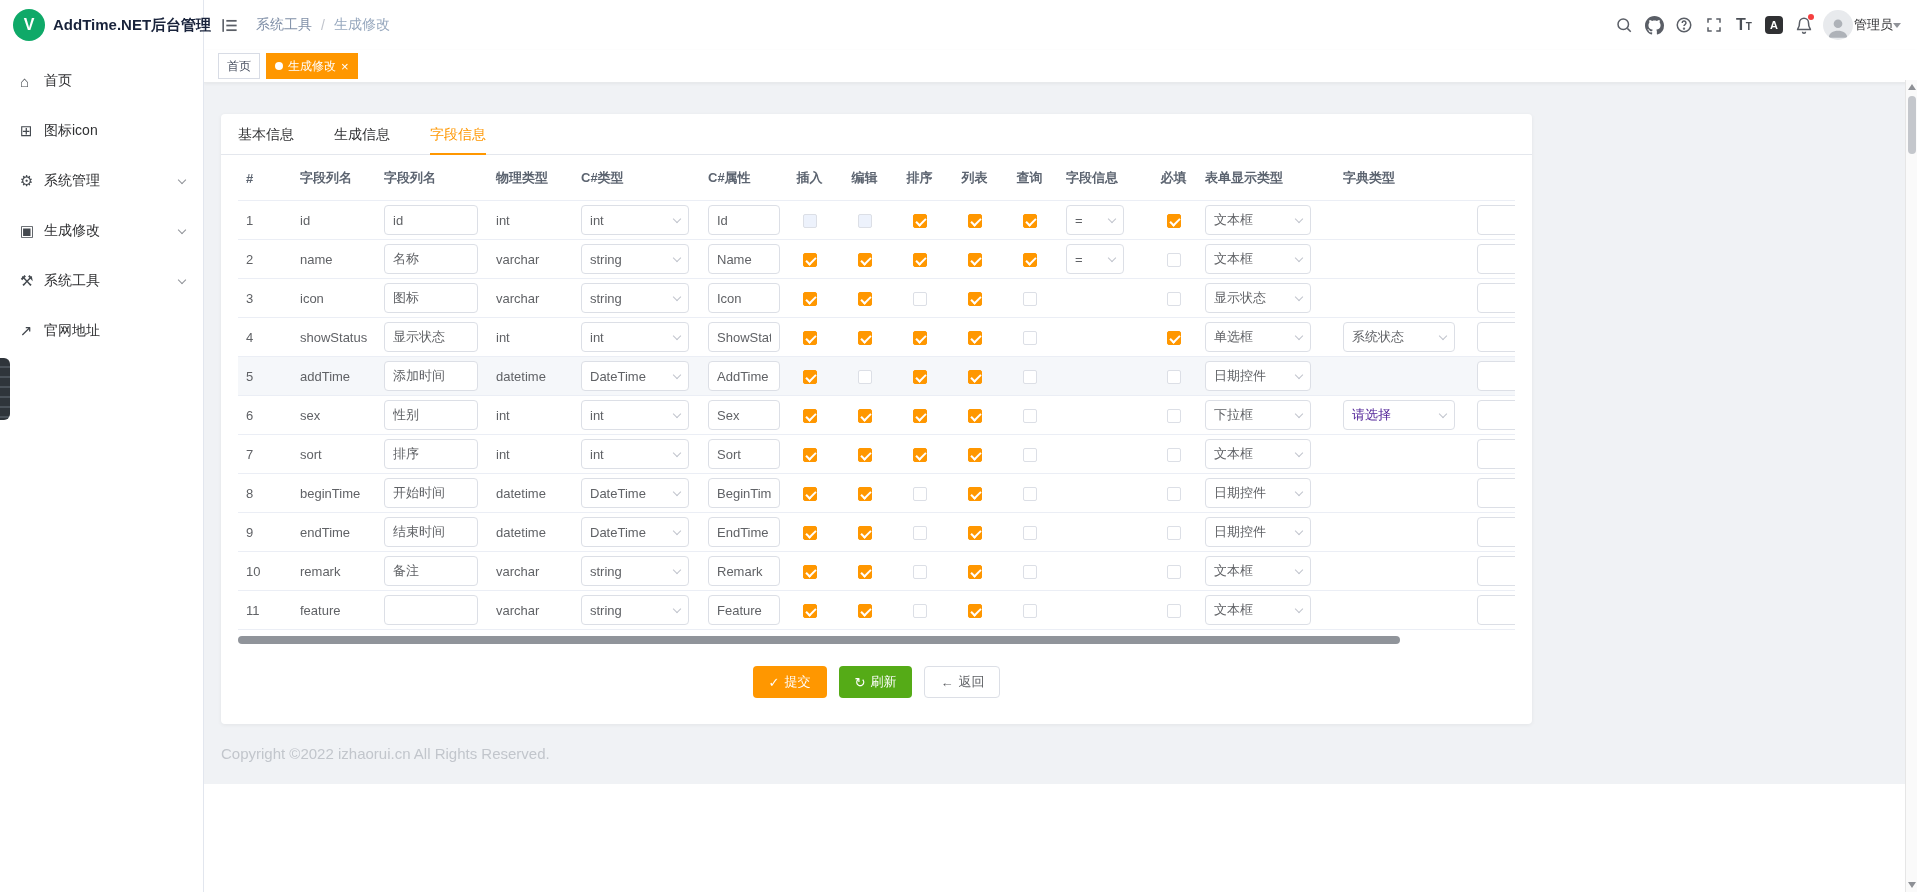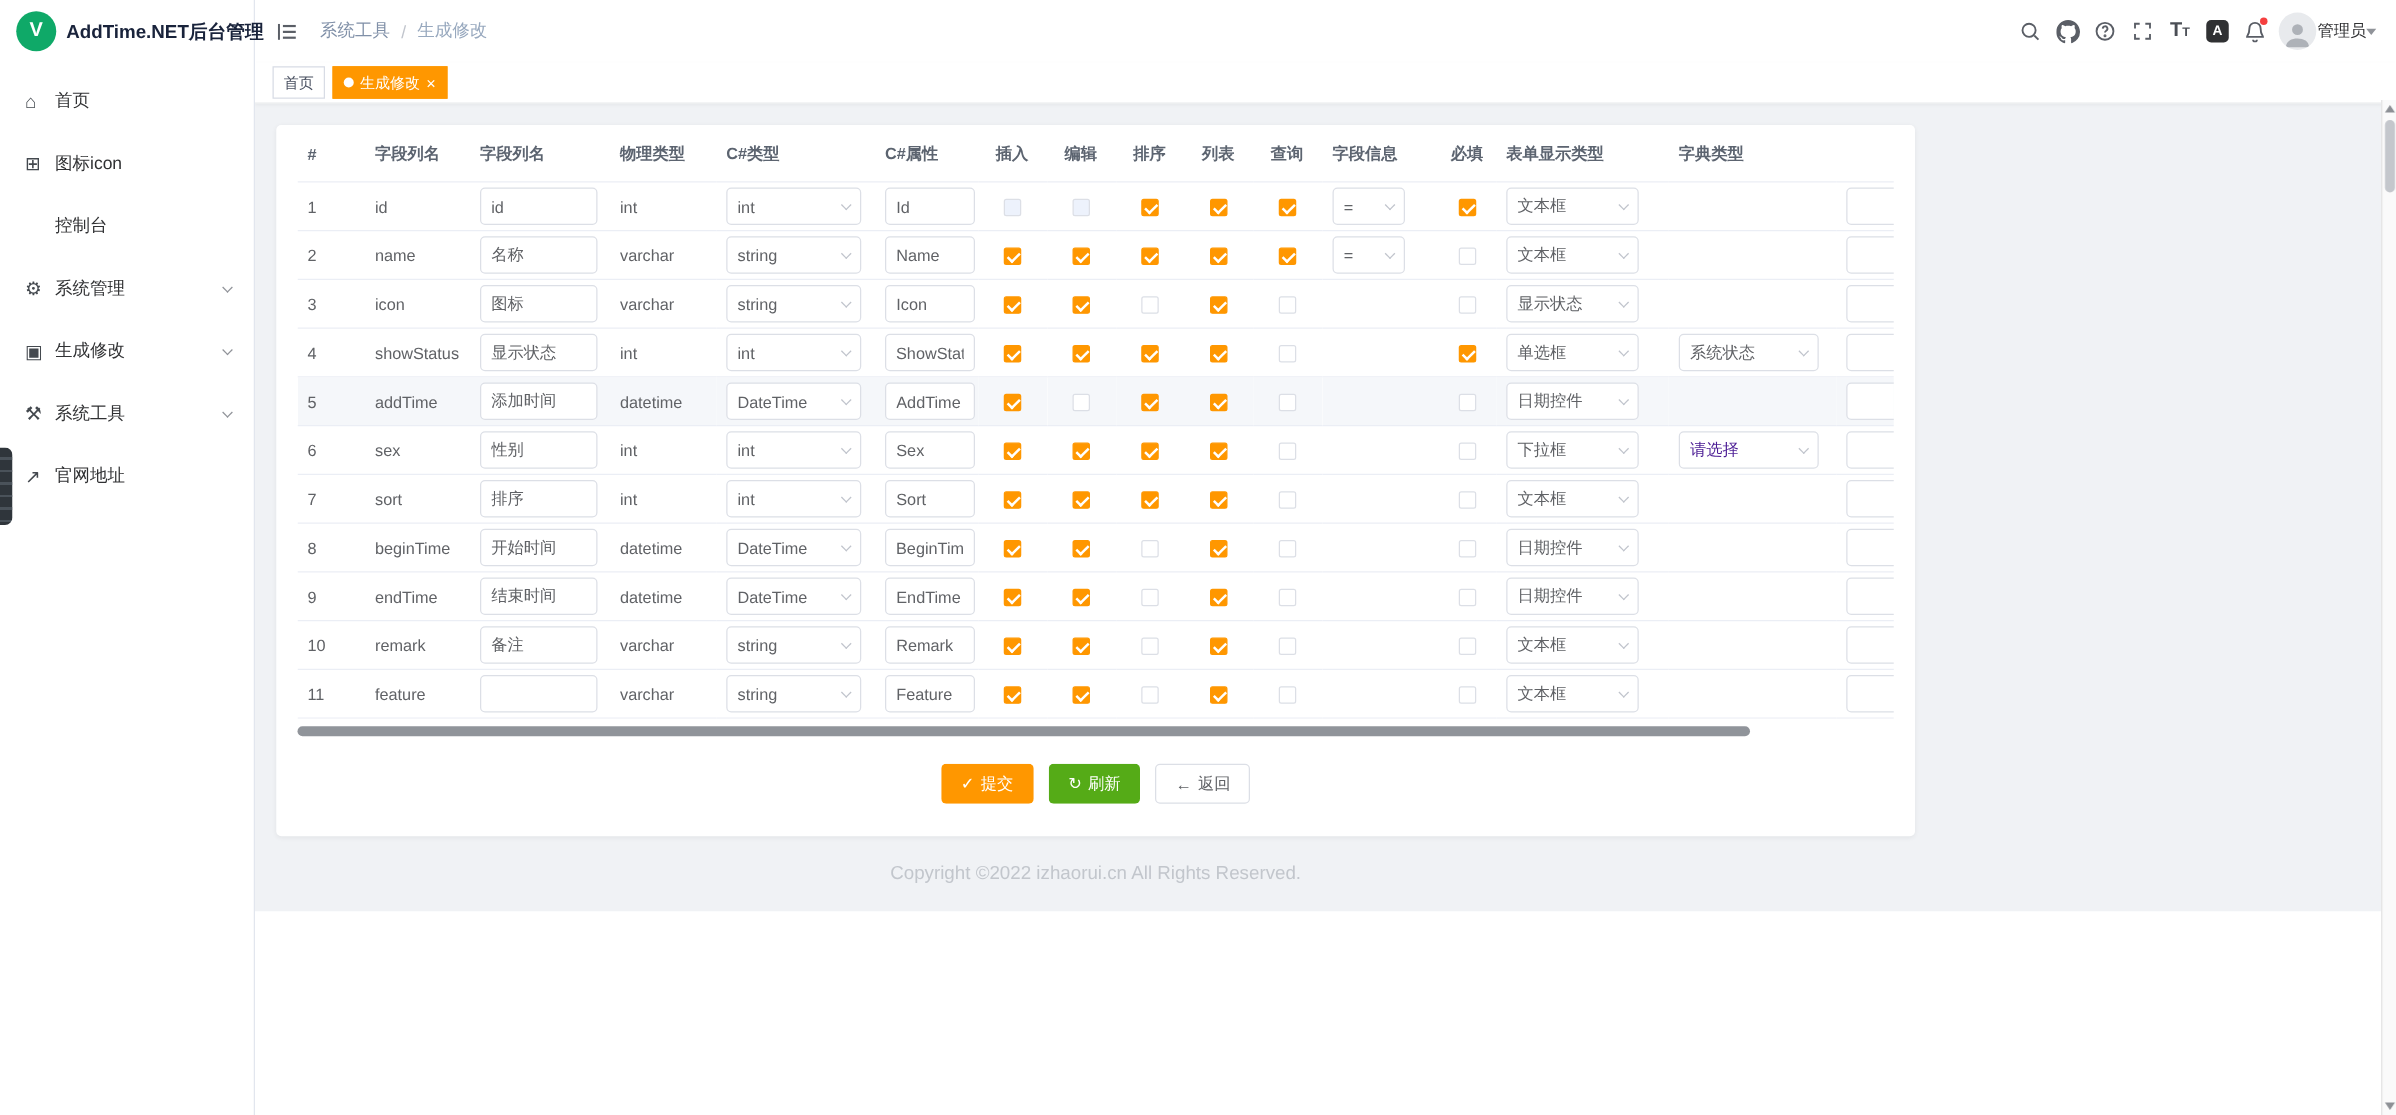--- a/index.html
+++ b/index.html
@@ -90,21 +90,21 @@
   .h-scrollbar{ margin:6px 17px 0; height:8px; }
   .h-thumb{ width:91%; height:8px; border-radius:4px; background:#90949a; }
 
   .actions{ display:flex; justify-content:center; gap:12px; margin-top:22px; }
   .btn{ height:32px; display:inline-flex; align-items:center; gap:5px; padding:0 15px;
     border-radius:4px; font-size:13px; border:1px solid transparent; font-family:inherit; }
   .btn-submit{ background:#ff9700; color:#fff; }
   .btn-refresh{ background:#55ab17; color:#fff; }
   .btn-back{ background:#fff; color:#606266; border-color:#dcdfe6; }
 
-  .footer{ width:1311px; text-align:center; margin-top:21px; color:#c2c6cc; font-size:15px; }
+  .footer{ width:1311px; text-align:left; margin-top:21px; color:#c2c6cc; font-size:15px; }
 
   
   .v-scrollbar{ position:fixed; right:0; top:80px; bottom:0; width:12px; background:#fafafa;
     border-left:1px solid #e6e6e6; z-index:10; }
   .v-arrow{ position:absolute; left:2px; width:0; height:0;
     border-left:4px solid transparent; border-right:4px solid transparent; }
   .v-arrow.up{ top:4px; border-bottom:6px solid #8d9095; }
   .v-arrow.down{ bottom:4px; border-top:6px solid #8d9095; }
   .v-thumb{ position:absolute; left:2px; top:16px; width:8px; height:58px; background:#c4c7cc; border-radius:4px; }
 </style>
@@ -117,24 +117,20 @@
     <span class="logo-title" data-interactable="false">AddTime.NET后台管理</span>
   </div>
   <div class="menu" data-interactable="false">
       <div class="mitem" data-interactable="true">
         <span class="micon" data-interactable="false">⌂</span>
         <span class="mlabel" data-interactable="false">首页</span>
       </div>
       <div class="mitem" data-interactable="true">
         <span class="micon" data-interactable="false">⊞</span>
         <span class="mlabel" data-interactable="false">图标icon</span>
-      </div>
-      <div class="mitem" data-interactable="true">
-        <span class="micon" data-interactable="false"></span>
-        <span class="mlabel" data-interactable="false">控制台</span>
       </div>
       <div class="mitem" data-interactable="true">
         <span class="micon" data-interactable="false">⚙</span>
         <span class="mlabel" data-interactable="false">系统管理</span>
         <i class="chv mchv" data-interactable="false"></i>
       </div>
       <div class="mitem" data-interactable="true">
         <span class="micon" data-interactable="false">▣</span>
         <span class="mlabel" data-interactable="false">生成修改</span>
         <i class="chv mchv" data-interactable="false"></i>
@@ -225,20 +221,25 @@
       </span>
       <span class="tag active" data-interactable="true">
         <span class="tag-dot" data-interactable="false"></span>
         <span data-interactable="false">生成修改</span>
         <span class="tag-close" data-interactable="true">×</span>
       </span>
     </div>
 
   <div class="content" data-interactable="false">
     <div class="card" data-interactable="false">
+      <div class="tabs" data-interactable="false">
+          <div class="tab" data-interactable="true">基本信息</div>
+          <div class="tab" data-interactable="true">生成信息</div>
+          <div class="tab active" data-interactable="true">字段信息</div>
+        </div>
       <div class="table-wrap" data-interactable="false">
         <table>
           <colgroup>
             <col style="width:54px">
               <col style="width:84px">
               <col style="width:112px">
               <col style="width:85px">
             <col style="width:127px">
               <col style="width:83px">
               <col style="width:55px">

